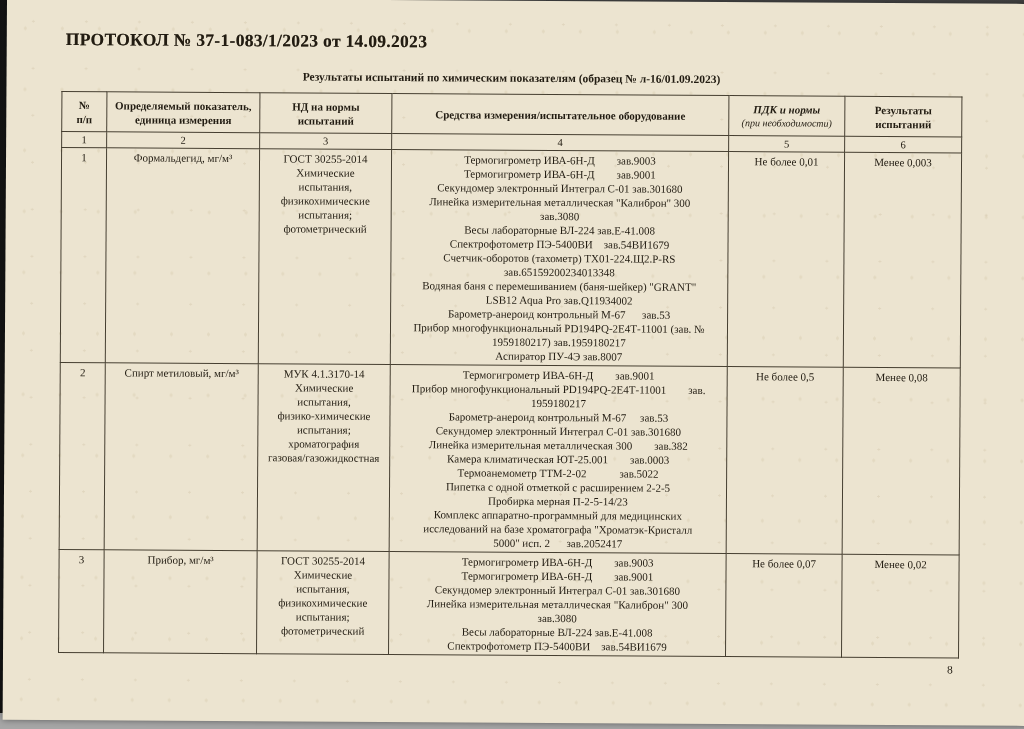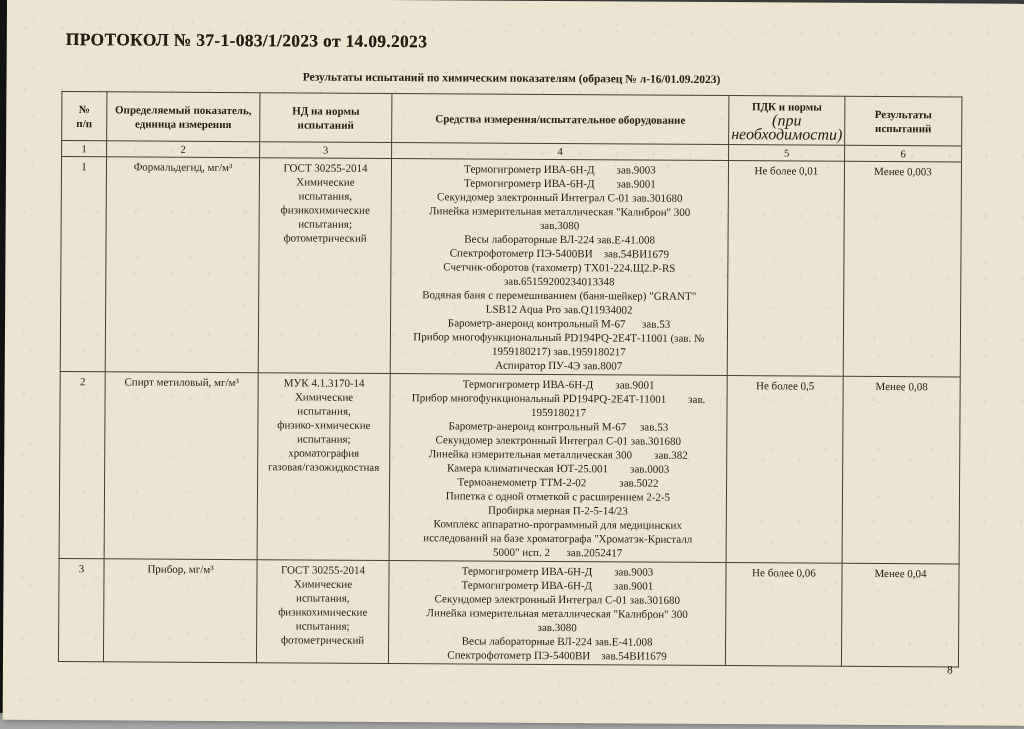--- a/index.html
+++ b/index.html
@@ -48,22 +48,22 @@
     padding:3px 2px;
   }
   tr.hdr{height:40px;}
   tr.numrow{height:16px;}
   tr.numrow td{text-align:center;vertical-align:middle;font-size:10.5px;padding:0 2px;}
   tr.datarow td{vertical-align:top;text-align:center;}
   tr.r1{height:210px;}
   tr.r2{height:187px;}
   tr.r3{height:98px;}
   .prewrap{white-space:pre-wrap;}
-  .hdr-italic{display:block;font-weight:normal;font-style:italic;font-size:16px;}
-  .hdr-top{display:block;}
+  .hdr-italic{display:block;font-weight:normal;font-style:italic;font-size:10px;}
+  .hdr-top{display:block;font-style:italic;}
   .page-number{
     position:absolute;left:944px;top:660px;font-size:11.5px;
   }
 </style>
 </head>
 <body>
 
 <div class="scan-bottom"></div>
 
 <div class="paper">
@@ -171,21 +171,21 @@
 физикохимические
 испытания;
 фотометрический</td>
         <td class="prewrap">Термогигрометр ИВА-6Н-Д        зав.9003
 Термогигрометр ИВА-6Н-Д        зав.9001
 Секундомер электронный Интеграл С-01 зав.301680
 Линейка измерительная металлическая "Калиброн" 300
 зав.3080
 Весы лабораторные ВЛ-224 зав.Е-41.008
 Спектрофотометр ПЭ-5400ВИ    зав.54ВИ1679</td>
-        <td>Не более 0,06</td>
-        <td>Менее 0,04</td>
+        <td>Не более 0,07</td>
+        <td>Менее 0,02</td>
       </tr>
     </tbody>
   </table>
 
   <div class="page-number">8</div>
 
 </div>
 
 </body></html>

